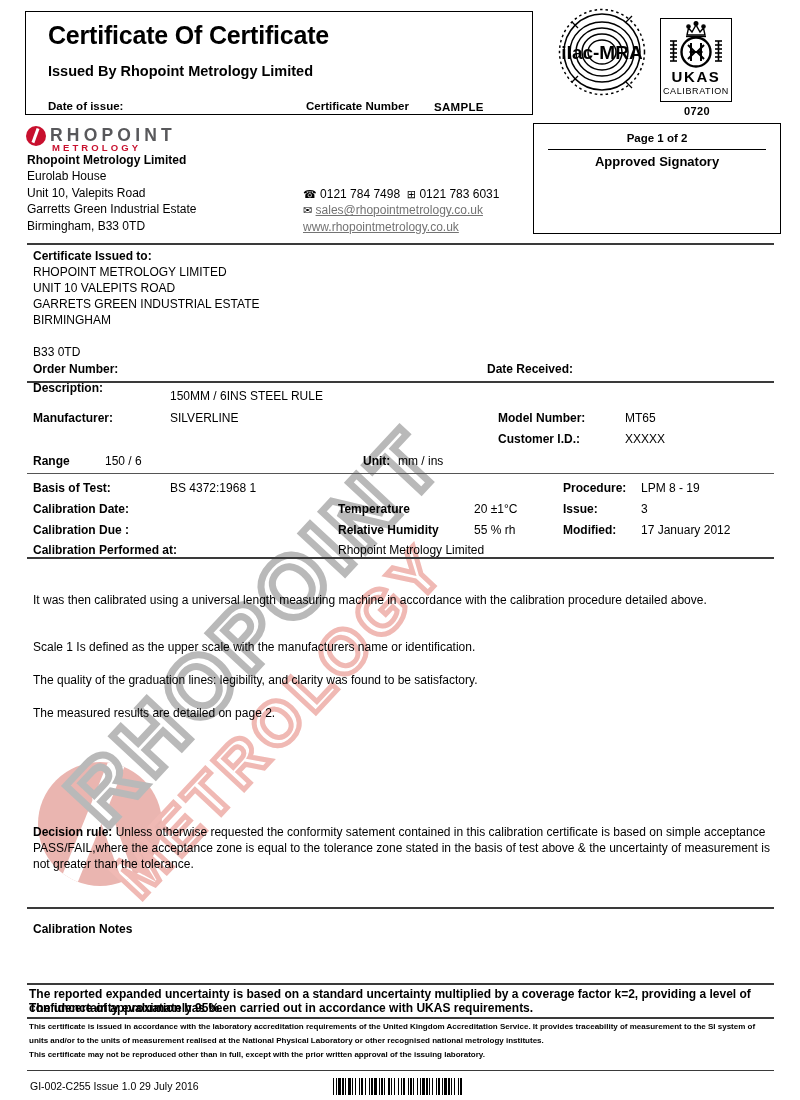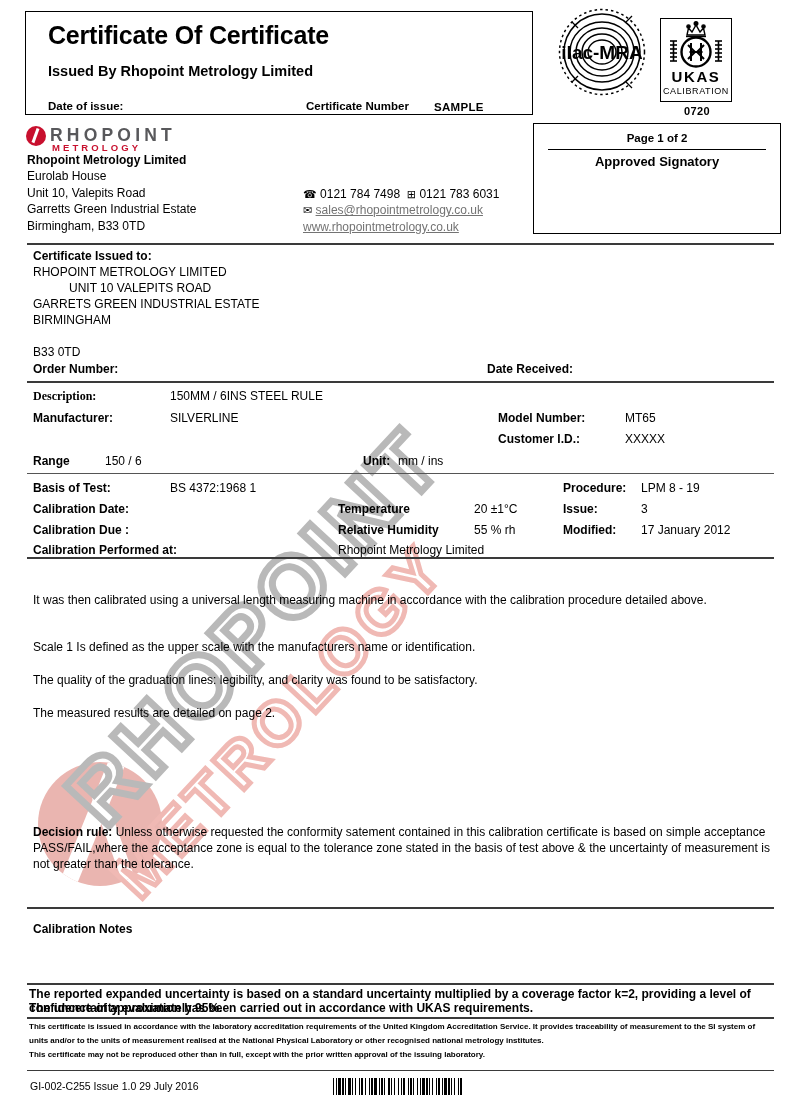--- a/index.html
+++ b/index.html
@@ -412,32 +412,32 @@
       </div>
       <div>
         <a href="#">www.rhopointmetrology.co.uk</a>
       </div>
     </div>
 
     <div class="rule thick" style="top:243px;"></div>
 
     <div class="lbl" style="left:33px; top:249px;">Certificate Issued to:</div>
     <div class="val" style="left:33px; top:265px;">RHOPOINT METROLOGY LIMITED</div>
-    <div class="val" style="left:33px; top:281px;margin-left:36px;">UNIT 10 VALEPITS ROAD</div>
+    <div class="val" style="left:33px; top:281px;">UNIT 10 VALEPITS ROAD</div>
     <div class="val" style="left:33px; top:297px;">GARRETS GREEN INDUSTRIAL ESTATE</div>
     <div class="val" style="left:33px; top:313px;">BIRMINGHAM</div>
     <div class="val" style="left:33px; top:345px;">B33 0TD</div>
     <div class="lbl" style="left:33px; top:362px;">Order Number:</div>
     <div class="val" style="left:160px; top:362px;"></div>
     <div class="lbl" style="left:487px; top:362px;">Date Received:</div>
     <div class="val" style="left:600px; top:362px;"></div>
 
     <div class="rule thick" style="top:381px;"></div>
 
-    <div class="lbl" style="left:33px; top:389px;font-family:Liberation Serif, serif;">Description:</div>
+    <div class="lbl" style="left:33px; top:381px;">Description:</div>
     <div class="val" style="left:170px; top:389px;">150MM / 6INS STEEL RULE</div>
 
     <div class="lbl" style="left:33px; top:411px;">Manufacturer:</div>
     <div class="val" style="left:170px; top:411px;">SILVERLINE</div>
     <div class="lbl" style="left:498px; top:411px;">Model Number:</div>
     <div class="val" style="left:625px; top:411px;">MT65</div>
 
     <div class="lbl" style="left:498px; top:432px;">Customer I.D.:</div>
     <div class="val" style="left:625px; top:432px;">XXXXX</div>
 

